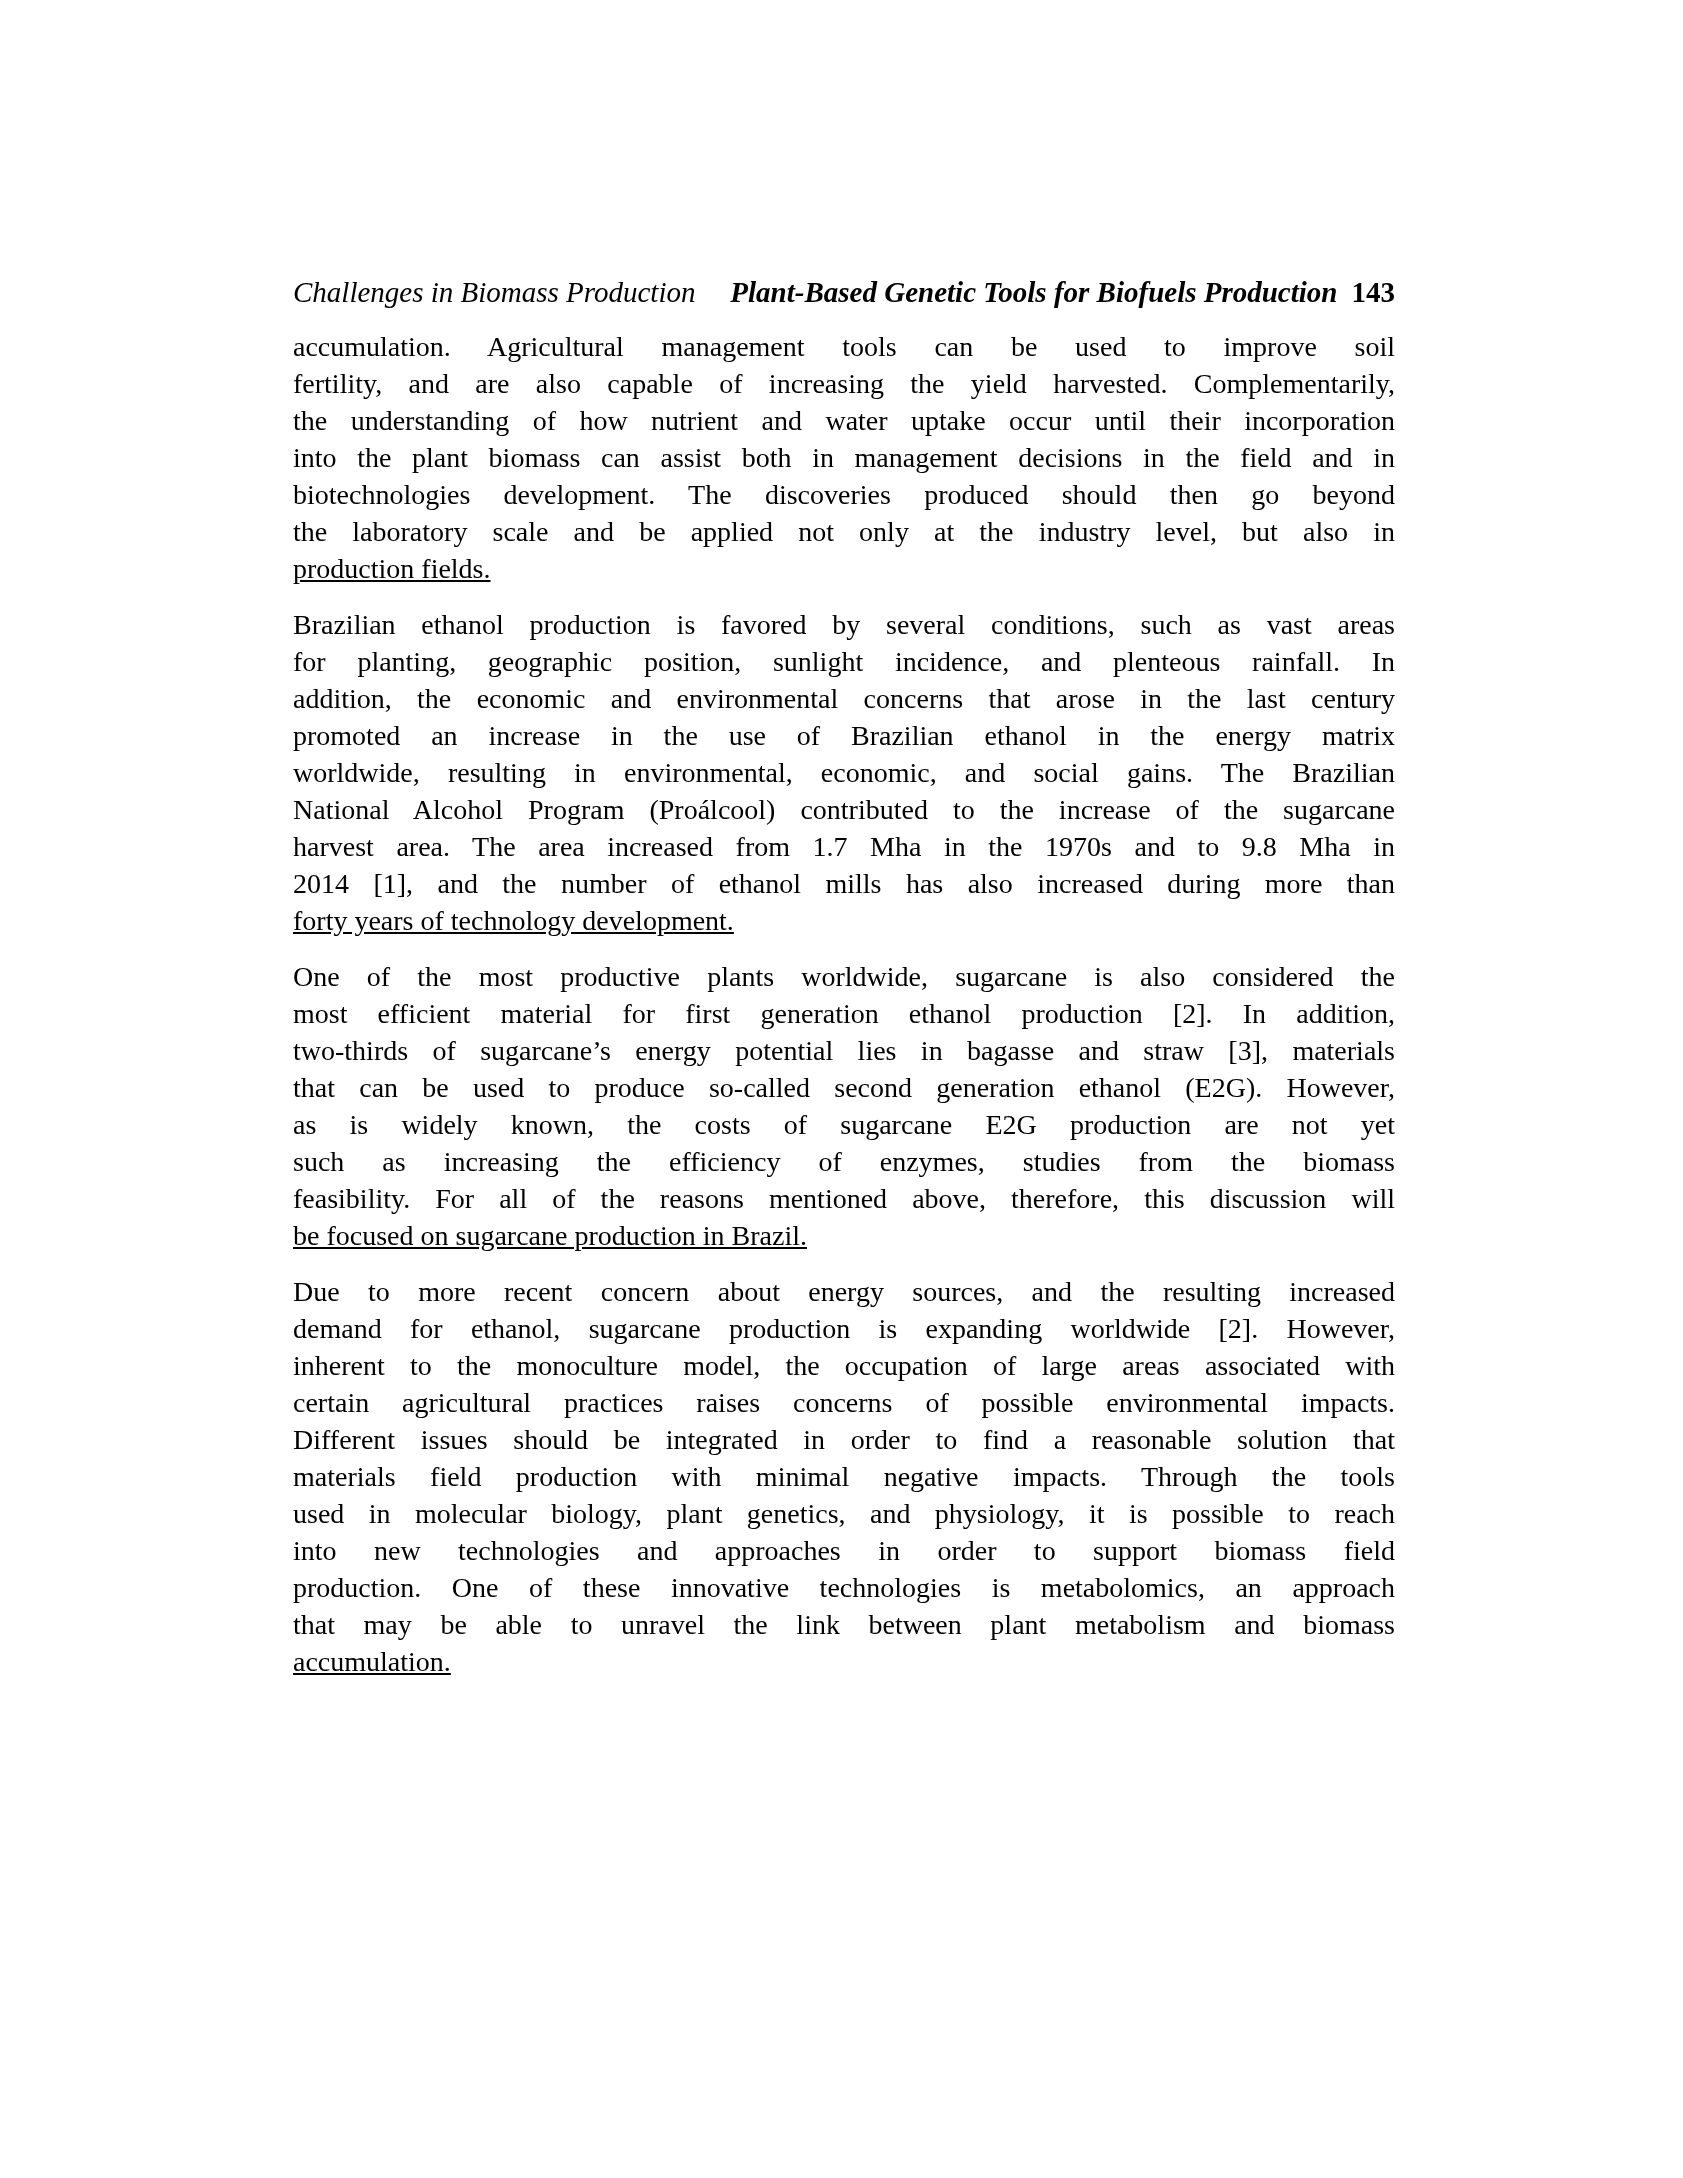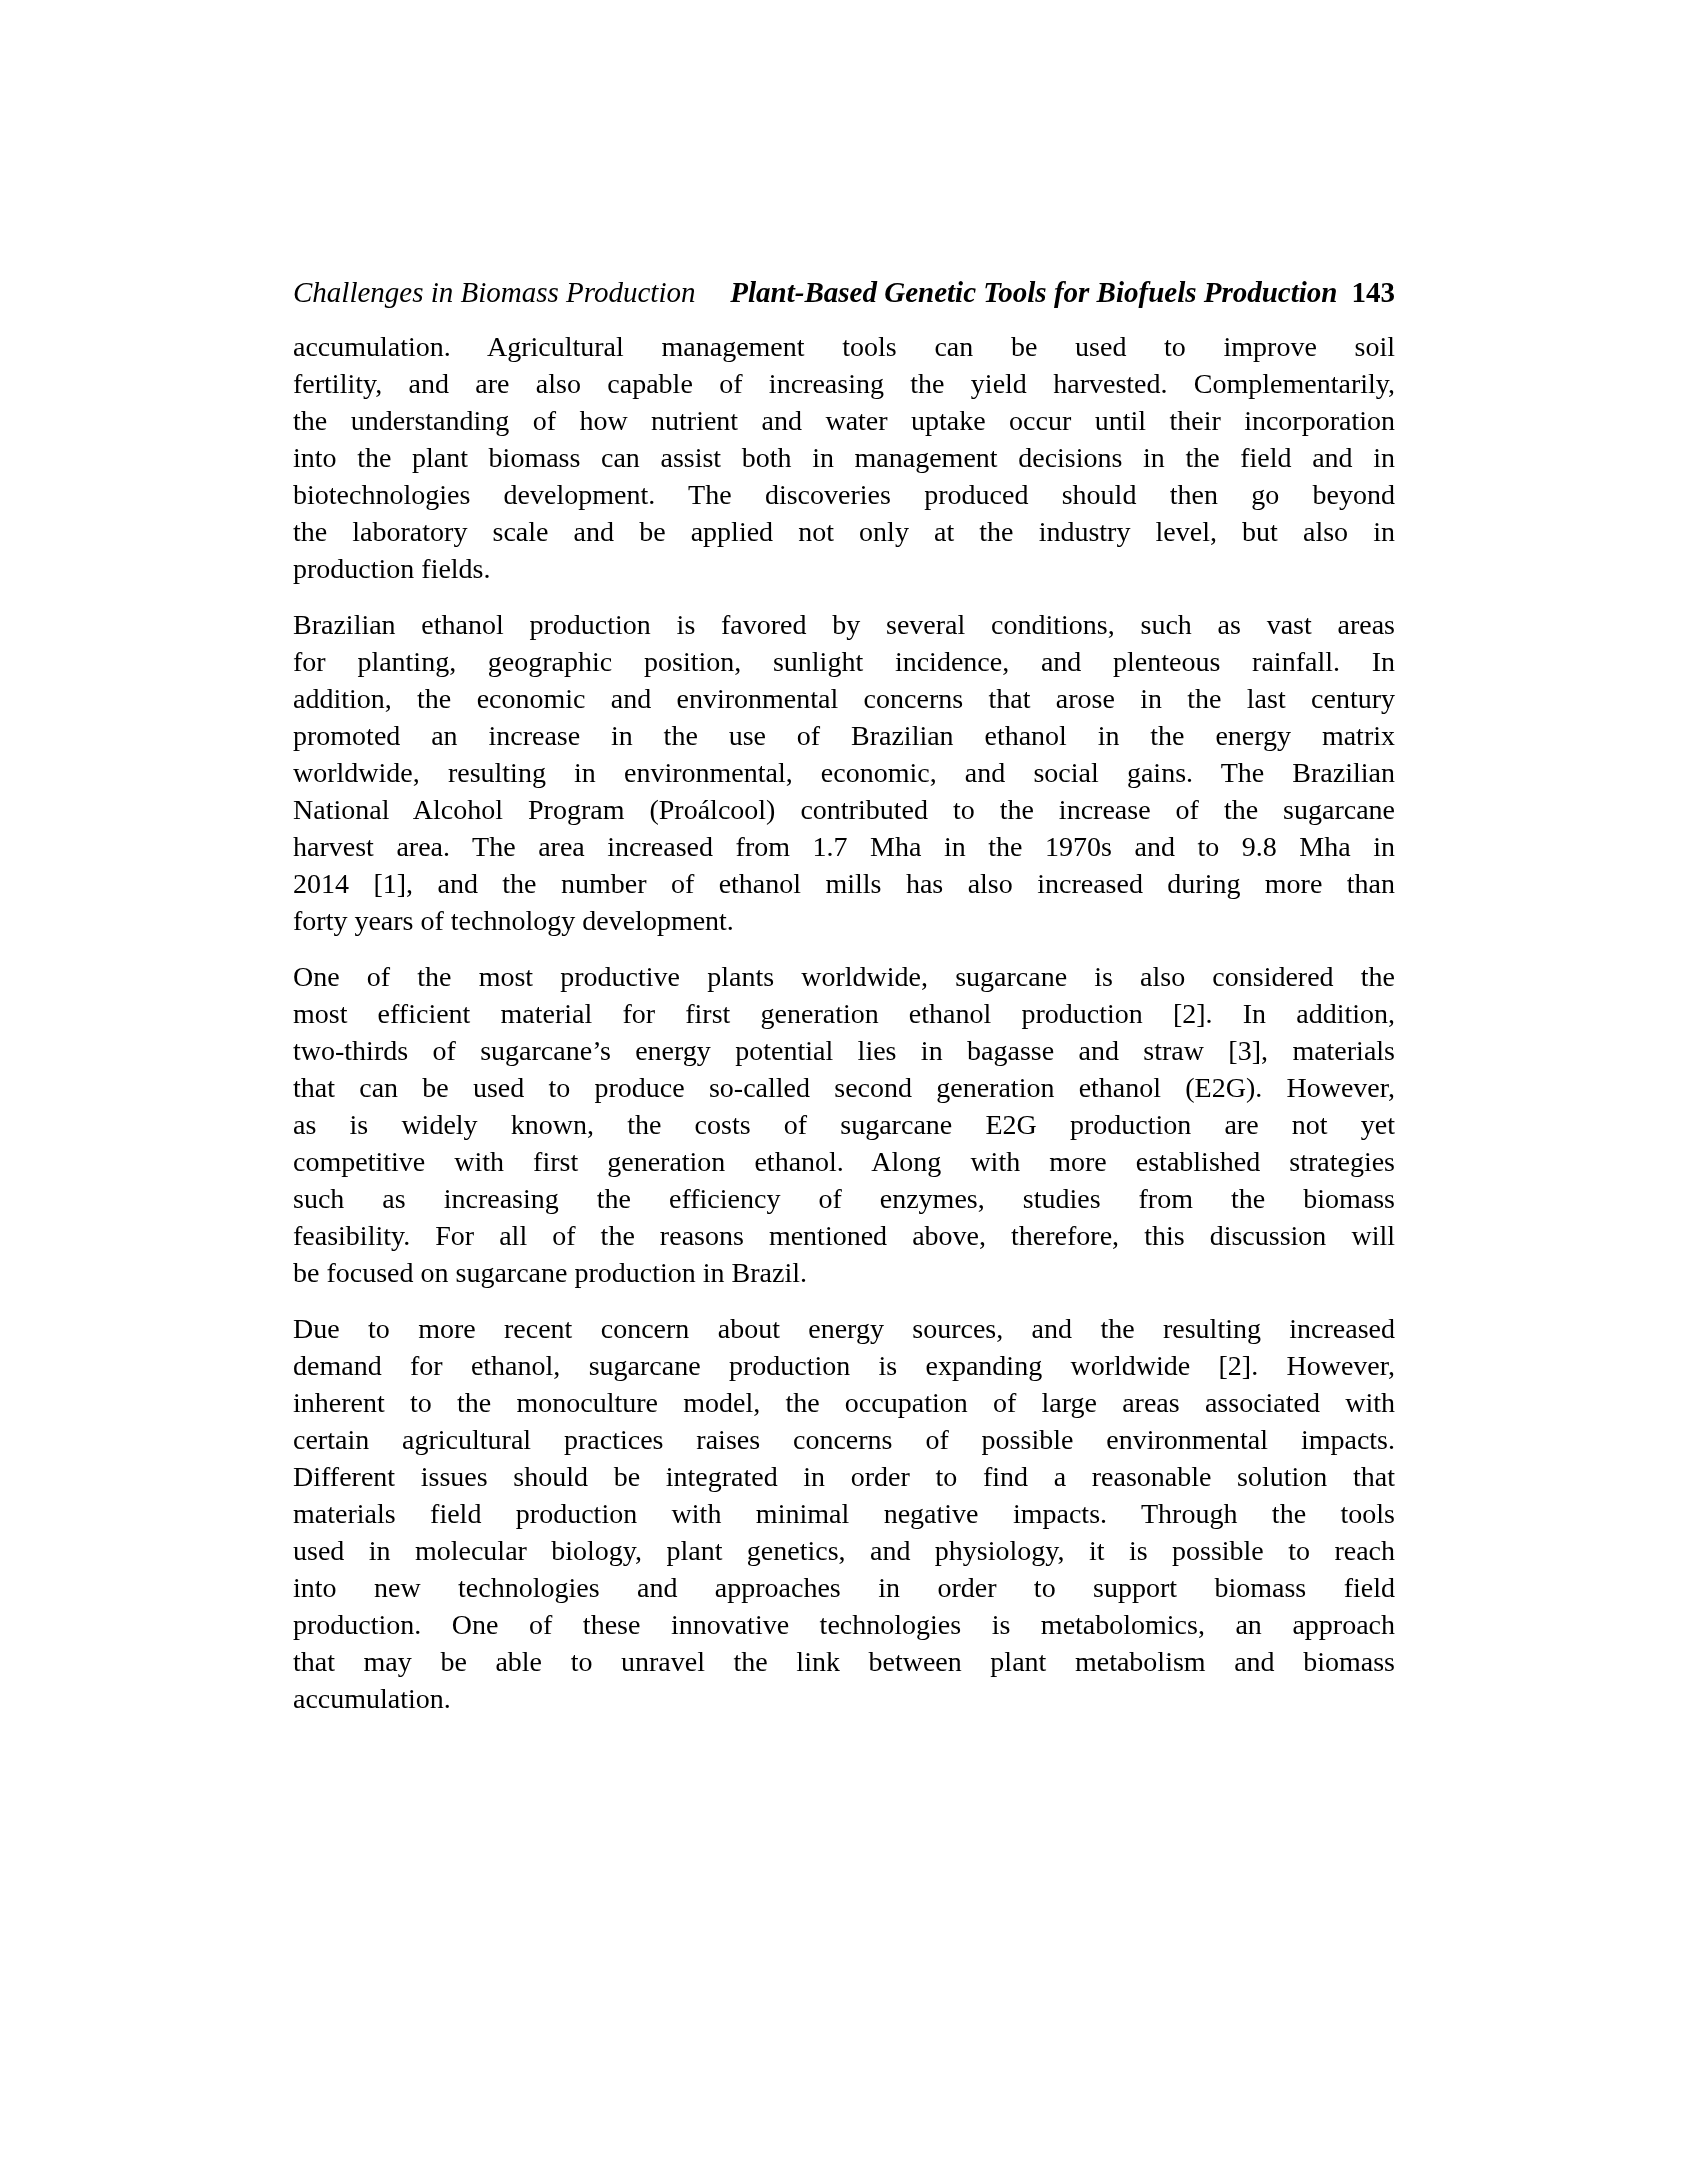--- a/index.html
+++ b/index.html
@@ -54,20 +54,21 @@
     font-size: 28px;
     line-height: 37px;
   }
   .line {
     text-align: justify;
     text-align-last: justify;
   }
   .line.last {
     text-align: justify;
     text-align-last: left;
+    text-decoration: underline;
   }
 </style>
 </head>
 <body>
 
 <div class="page">
   <div class="content">
 
     <div class="page-header">
       <span class="header-left">Challenges in Biomass Production</span>
@@ -96,21 +97,20 @@
           <div class="line">harvest area. The area increased from 1.7 Mha in the 1970s and to 9.8 Mha in</div>
           <div class="line">2014 [1], and the number of ethanol mills has also increased during more than</div>
           <div class="line last">forty years of technology development.</div>
         </div>
         <div class="para">
           <div class="line">One of the most productive plants worldwide, sugarcane is also considered the</div>
           <div class="line">most efficient material for first generation ethanol production [2]. In addition,</div>
           <div class="line">two-thirds of sugarcane’s energy potential lies in bagasse and straw [3], materials</div>
           <div class="line">that can be used to produce so-called second generation ethanol (E2G). However,</div>
           <div class="line">as is widely known, the costs of sugarcane E2G production are not yet</div>
-          <div class="line">competitive with first generation ethanol. Along with more established strategies</div>
           <div class="line">such as increasing the efficiency of enzymes, studies from the biomass</div>
           <div class="line">feasibility. For all of the reasons mentioned above, therefore, this discussion will</div>
           <div class="line last">be focused on sugarcane production in Brazil.</div>
         </div>
         <div class="para">
           <div class="line">Due to more recent concern about energy sources, and the resulting increased</div>
           <div class="line">demand for ethanol, sugarcane production is expanding worldwide [2]. However,</div>
           <div class="line">inherent to the monoculture model, the occupation of large areas associated with</div>
           <div class="line">certain agricultural practices raises concerns of possible environmental impacts.</div>
           <div class="line">Different issues should be integrated in order to find a reasonable solution that</div>

